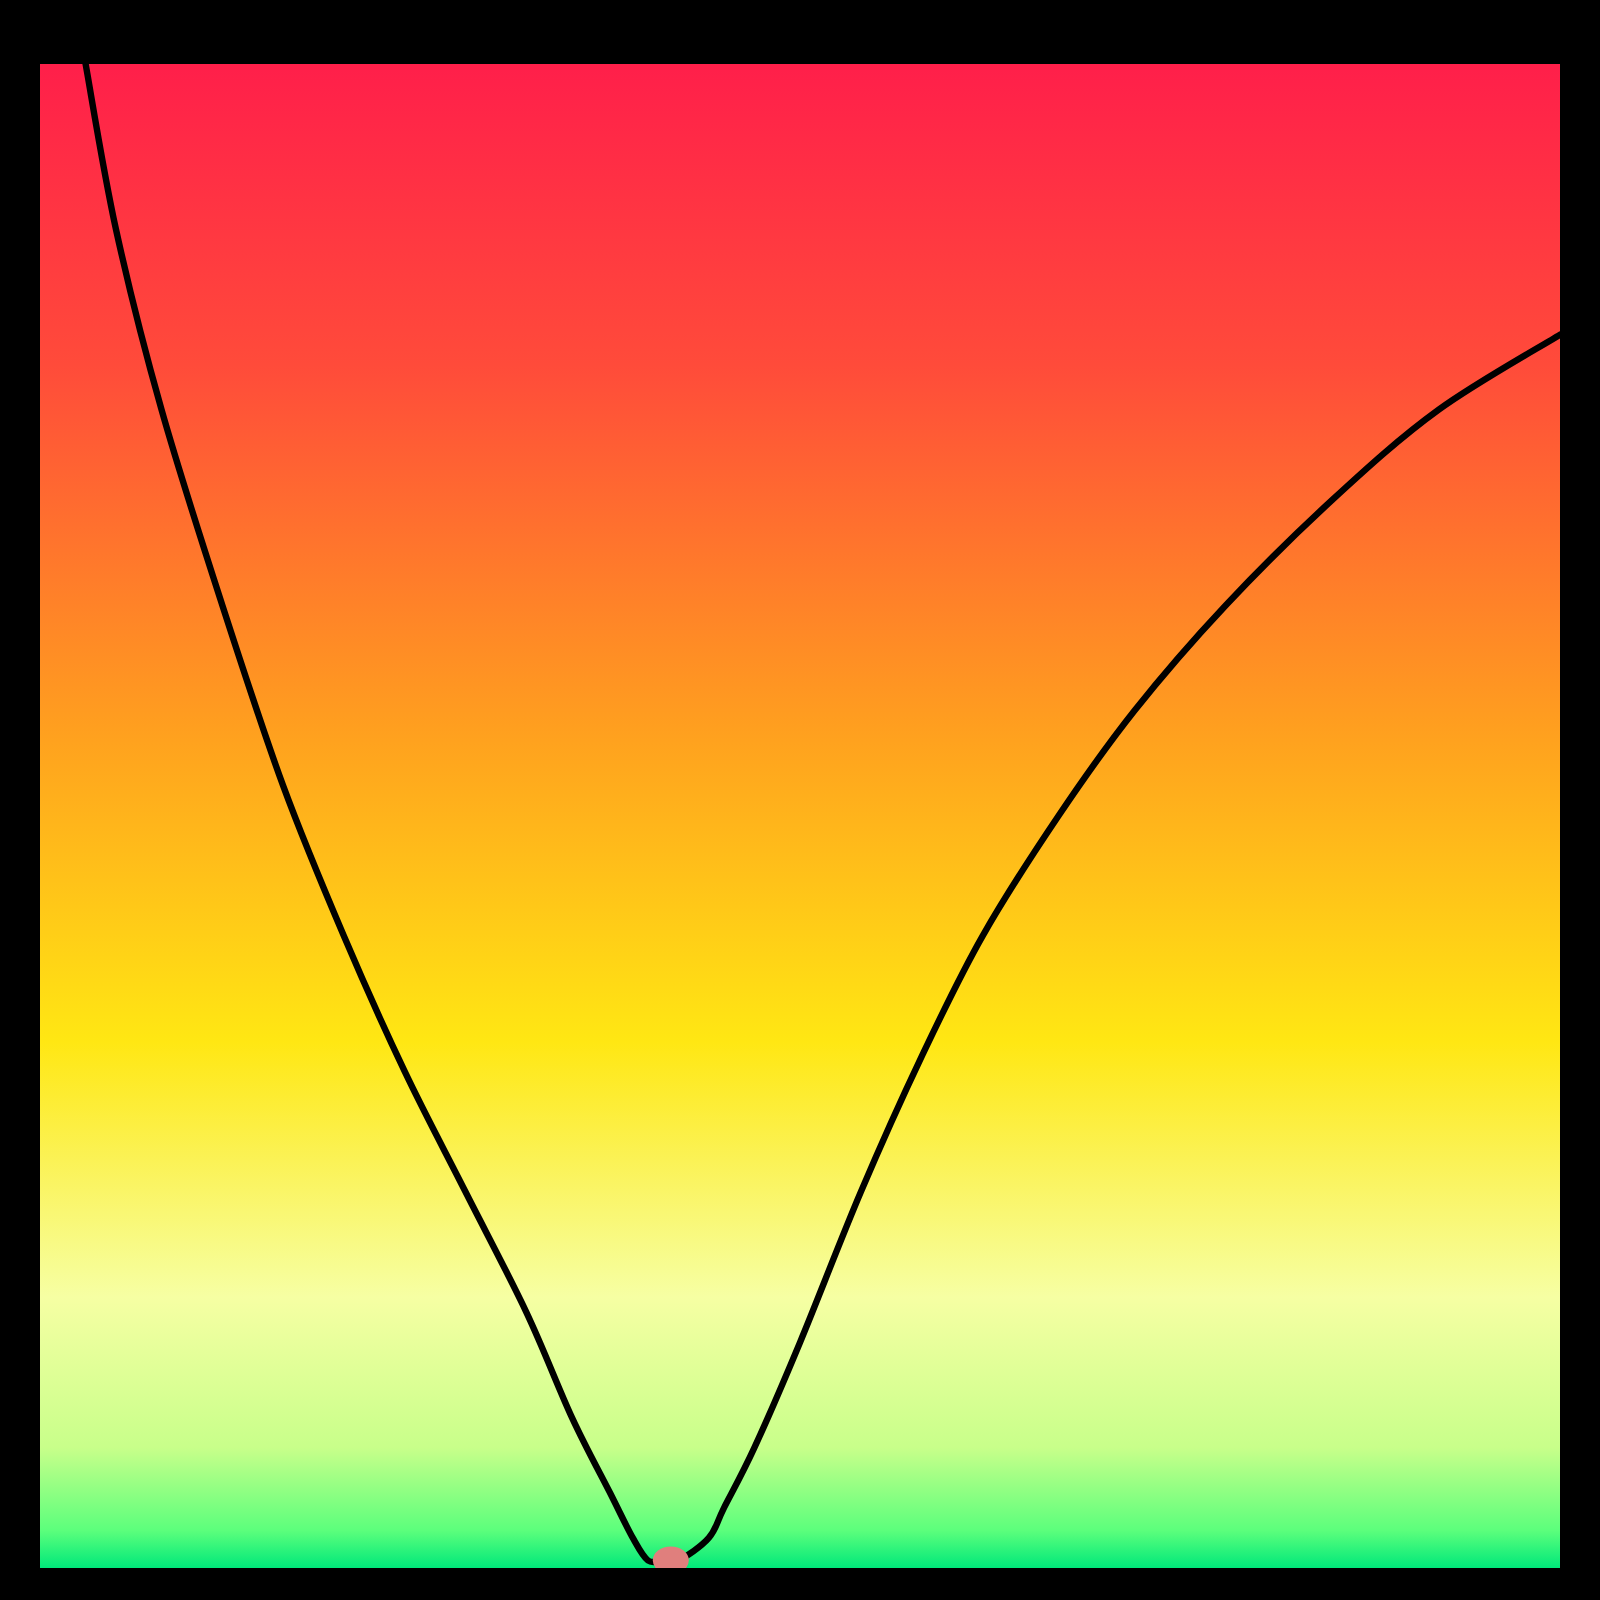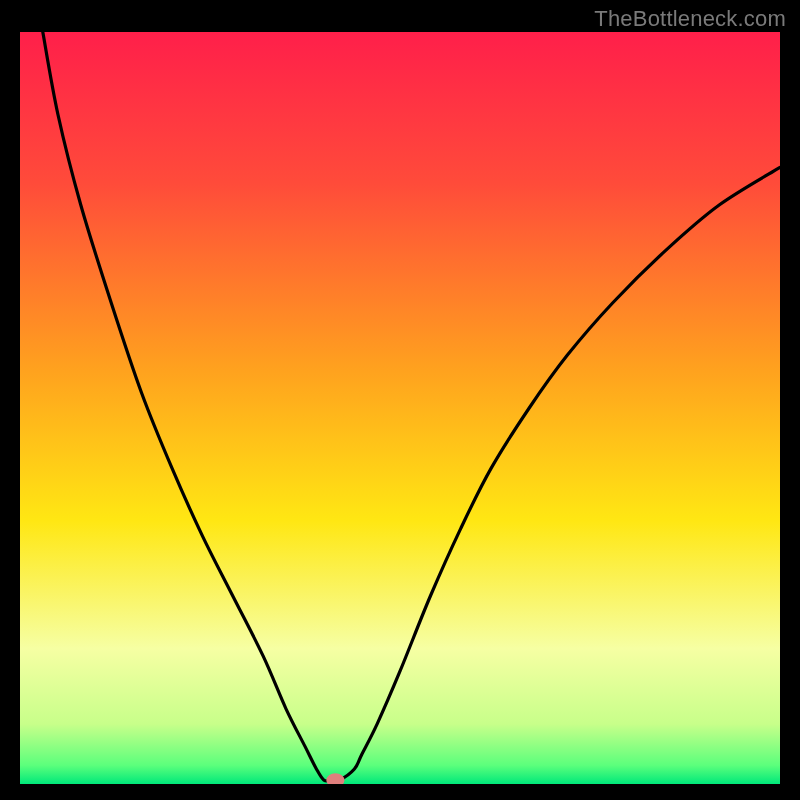--- a/index.html
+++ b/index.html
@@ -33,21 +33,20 @@
     top: 32px;
     width: 760px;
     height: 752px;
   }
   svg { display: block; }
 </style>
 </head>
 <body>
 
 <div class="outer">
-  <div class="watermark">TheBottleneck.com</div>
   <div class="plot">
     <svg id="chart-svg" width="760" height="752" viewBox="0 0 760 752" preserveAspectRatio="none">
       <defs>
         <linearGradient id="bg-grad" x1="0" y1="0" x2="0" y2="1">
             <stop offset="0%" stop-color="#ff1f4a"></stop>
             <stop offset="20%" stop-color="#ff4b3a"></stop>
             <stop offset="45%" stop-color="#ffa21e"></stop>
             <stop offset="65%" stop-color="#ffe713"></stop>
             <stop offset="82%" stop-color="#f6ffa3"></stop>
             <stop offset="92%" stop-color="#c8ff8a"></stop>

